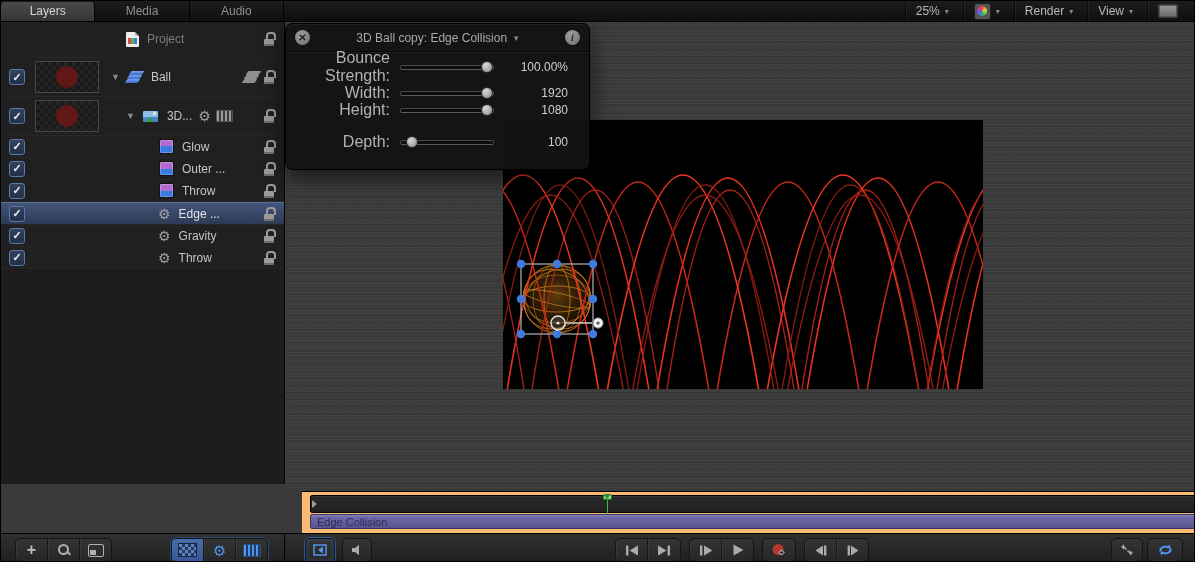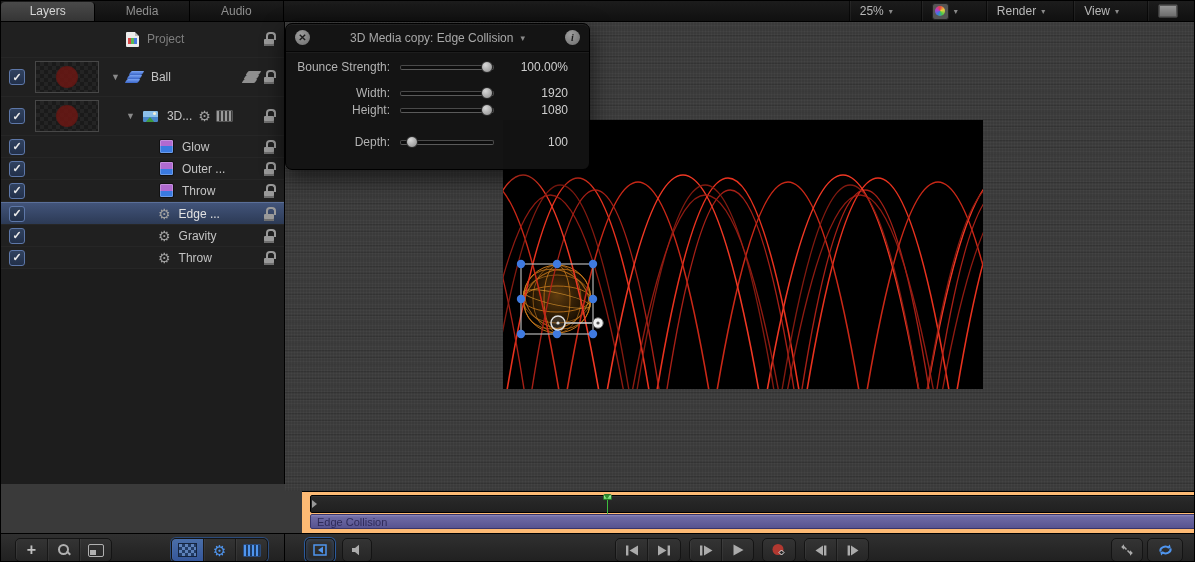--- a/index.html
+++ b/index.html
@@ -10,21 +10,21 @@
     repeating-linear-gradient(90deg,rgba(255,255,255,.022) 0 1px,transparent 1px 3px),
     repeating-linear-gradient(0deg,rgba(0,0,0,.12) 0 1px,transparent 1px 7px);}
   
   .topbar{position:absolute;left:0;top:0;width:1195px;height:20px;
     background:linear-gradient(#1c1c1c,#101010);border-bottom:1px solid #000;z-index:30;}
   .tabs{position:absolute;left:0;top:0;width:283px;height:20px;display:flex;}
   .tab{flex:1;text-align:center;font-size:12px;line-height:20px;color:#8f8f8f;
     border-right:1px solid #000;cursor:default;}
   .tab.active{background:linear-gradient(#4a4a4a,#353535);color:#d6d6d6;
     border-radius:4px 4px 0 0;margin-top:1px;line-height:19px;border-right:1px solid #000;}
-  .topctl{position:absolute;right:8px;top:0;height:20px;display:flex;align-items:center;gap:18px;}
+  .topctl{position:absolute;right:8px;top:0;height:20px;display:flex;align-items:center;gap:4px;}
   .ctl{display:flex;align-items:center;gap:5px;color:#b8b8b8;font-size:12px;padding:0 10px;height:20px;
     border-left:1px solid rgba(0,0,0,.6);box-shadow:inset 1px 0 0 rgba(255,255,255,.05);}
   .caret{font-size:8px;color:#8a8a8a;}
   .colorwheel{width:15px;height:15px;border-radius:3px;background:#555;border:1px solid #222;
     display:flex;align-items:center;justify-content:center;}
   .colorwheel i{display:block;width:10px;height:10px;border-radius:50%;
     background:conic-gradient(#e84040,#e8d040,#48c848,#3878e8,#b040c8,#e84040);}
   .layoutbtn{width:18px;height:12px;border-radius:2px;background:linear-gradient(#9a9a9a,#6a6a6a);
     border:1px solid #3a3a3a;box-shadow:inset 0 0 0 1px #555;}
   
@@ -110,21 +110,21 @@
   .hud-title{position:relative;height:27px;display:flex;align-items:center;justify-content:center;
     border-bottom:1px solid #060606;box-shadow:0 1px 0 rgba(255,255,255,.04);}
   .hud-title-text{font-size:12px;color:#a8a8a8;}
   .hud-close,.hud-info{position:absolute;top:6px;width:15px;height:15px;border-radius:50%;
     background:radial-gradient(circle at 35% 30%,#9e9e9e,#6e6e6e);display:flex;align-items:center;justify-content:center;
     color:#1c1c1c;font-size:10px;font-weight:bold;line-height:15px;}
   .hud-close{left:9px;}
   .hud-info{right:9px;font-family:"Liberation Serif",serif;font-style:italic;}
   .hud-caret{font-size:9px;color:#8a8a8a;margin-left:7px;}
   .hud-row{position:absolute;left:0;width:100%;height:16px;display:flex;align-items:center;}
-  .hud-label{width:104px;text-align:right;font-size:12px;color:#b2b2b2;flex:none;}
+  .hud-label{width:104px;text-align:right;font-size:16px;color:#b2b2b2;flex:none;}
   .hud-slider{position:relative;width:94px;height:14px;margin-left:10px;flex:none;}
   .hud-track{position:absolute;left:0;right:0;top:5px;height:3px;border-radius:2px;background:#0d0d0d;
     border:1px solid #4a4a4a;border-bottom-color:#5a5a5a;}
   .hud-knob{position:absolute;top:1px;width:12px;height:12px;border-radius:50%;
     background:radial-gradient(circle at 35% 30%,#d8d8d8,#8a8a8a);border:1px solid #2a2a2a;box-sizing:border-box;}
   .hud-value{width:115px;text-align:right;font-size:12px;color:#cfcfcf;flex:none;padding-right:41px;box-sizing:border-box;}
   
   .timeline{position:absolute;left:301px;top:490px;width:911px;height:42px;background:#fdba74;
     border-top:1px solid #000;z-index:6;}
   .ruler{position:absolute;left:8px;top:3px;width:896px;height:16px;border:1px solid #000;border-radius:2px;
@@ -400,21 +400,21 @@
           <circle cx="95" cy="203" r="5.2" fill="#f2f2f2" stroke="#707070" stroke-width="1"></circle>
           <circle cx="95" cy="203" r="1.6" fill="#555"></circle>
         </g>
       </svg>
     </div>
   </div>
 
   <div class="hud">
     <div class="hud-title">
       <span class="hud-close">✕</span>
-      <span class="hud-title-text">3D Media copy: Edge Collision</span>
+      <span class="hud-title-text">3D Ball copy: Edge Collision</span>
       <span class="hud-caret">▾</span>
       <span class="hud-info">i</span>
     </div>
     <div class="hud-row" style="top:35px;">
       <span class="hud-label">Bounce Strength:</span>
       <span class="hud-slider">
           <i class="hud-track"></i>
           <i class="hud-knob" style="left: calc(93% - 6px);"></i>
         </span>
       <span class="hud-value">100.00%</span>

